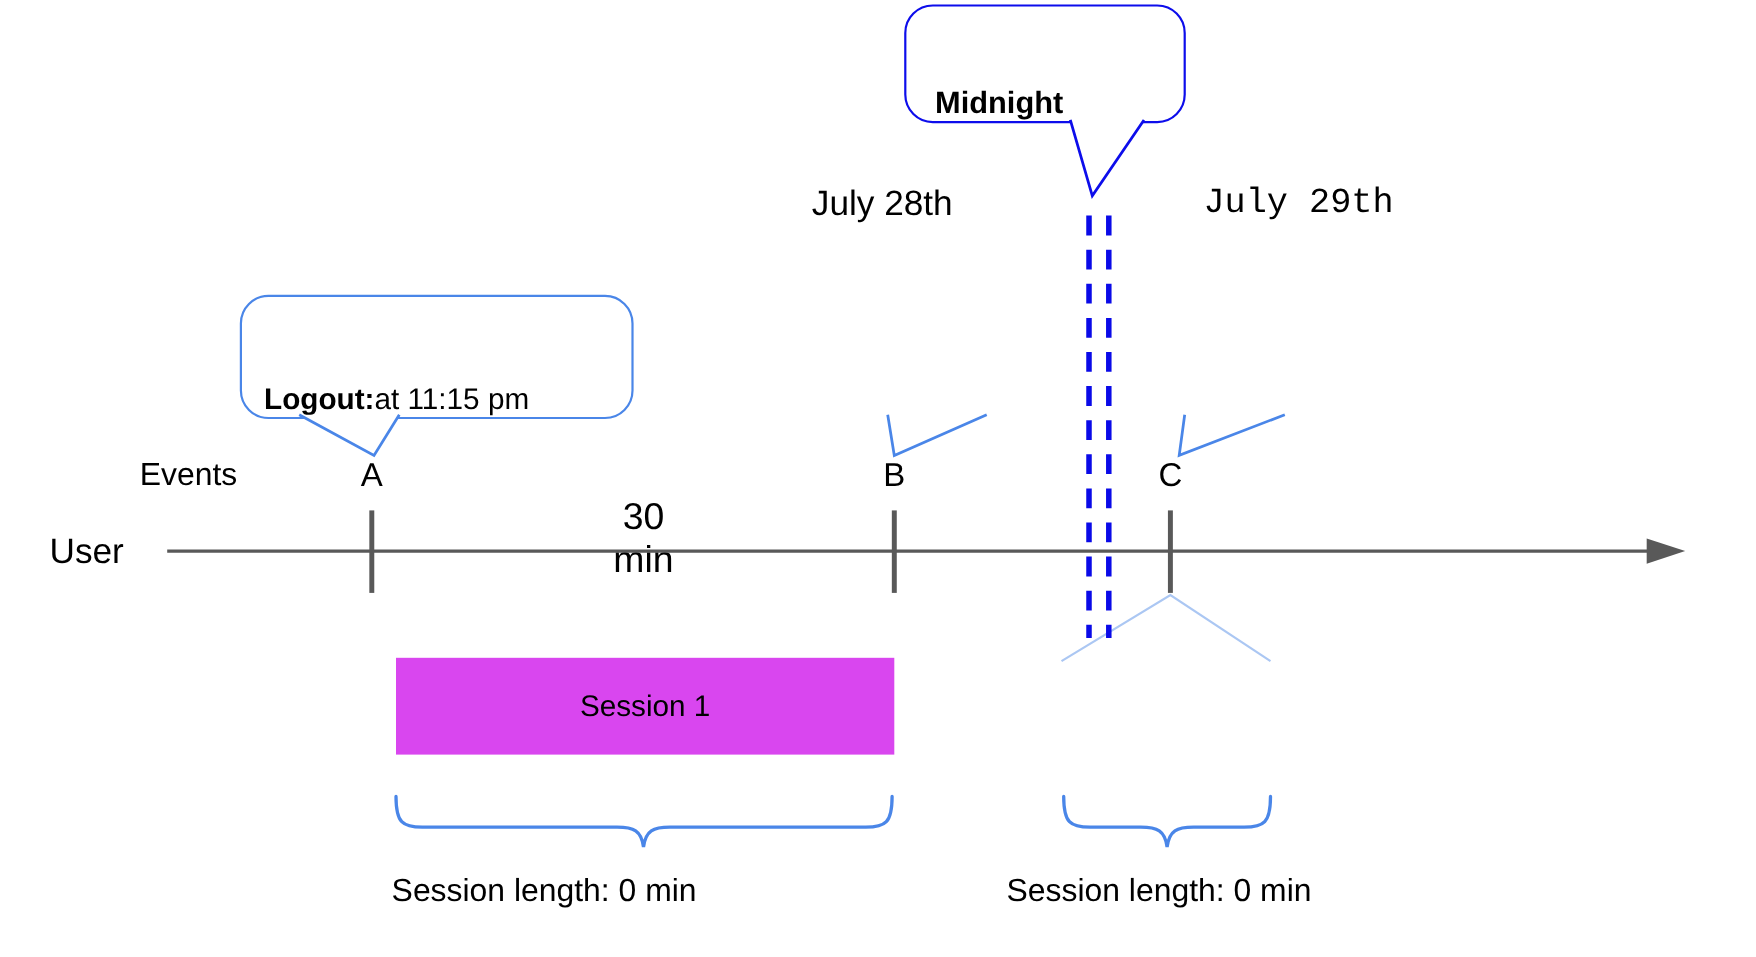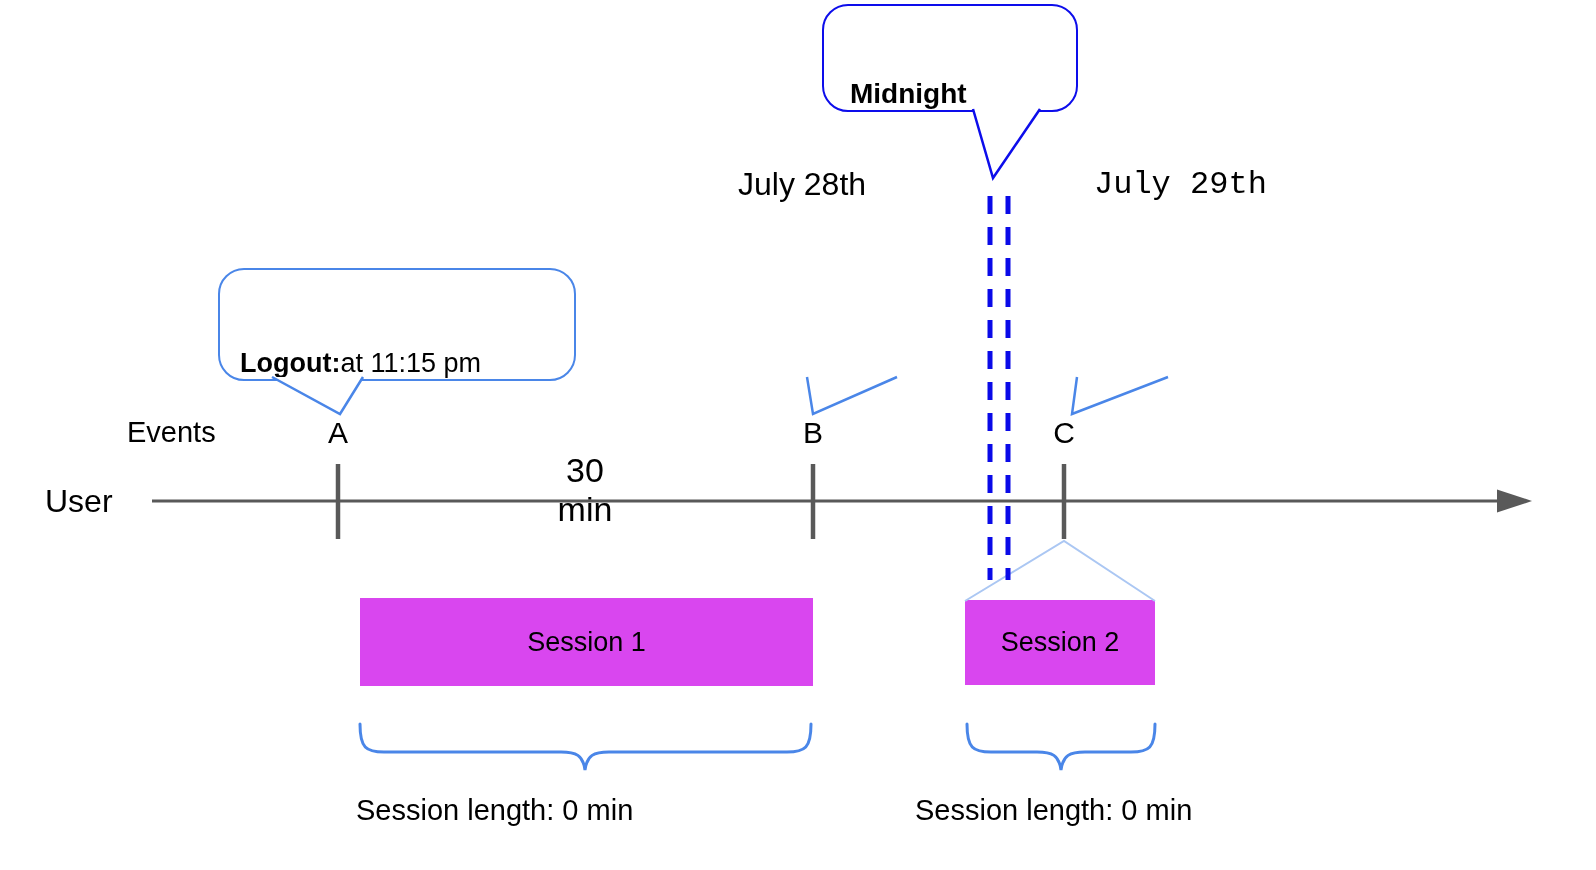--- a/index.html
+++ b/index.html
@@ -49,23 +49,20 @@
 
   <div class="marker" style="left:323px;top:416px;">A</div>
   <div class="marker" style="left:798px;top:416px;">B</div>
   <div class="marker" style="left:1049px;top:416px;">C</div>
 
   <div class="interval" style="left:535px;top:451px;">30 min</div>
 
   <div class="sessionbox" style="left:360px;top:598px;width:453px;height:88px;">
     <span>Session 1</span>
   </div>
-  <div class="sessionbox" style="left:965px;top:600px;width:190px;height:85px;">
-    <span>Session 2</span>
-  </div>
 
   <div class="sessionlen" style="left:356px;top:794px;">Session length: 0 min</div>
   <div class="sessionlen" style="left:915px;top:794px;">Session length: 0 min</div>
 
   <svg class="deco" viewBox="0 0 1596 870">
 
     <path d="M 965,601 L 1064,541 L 1155,601" fill="none" stroke="#abc7f3" stroke-width="2"></path>
 
     <line x1="152" y1="501" x2="1500" y2="501" stroke="#595959" stroke-width="3"></line>
     <polygon points="1497,489.5 1532,501 1497,512.5" fill="#595959"></polygon>

